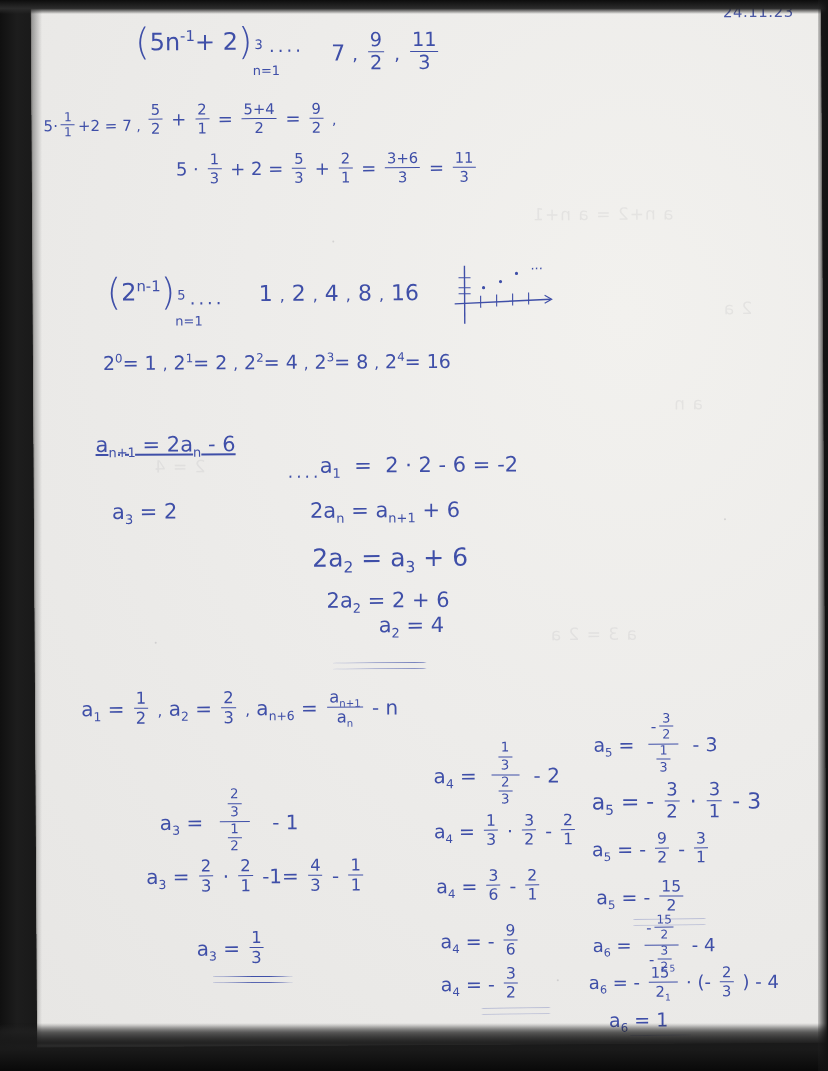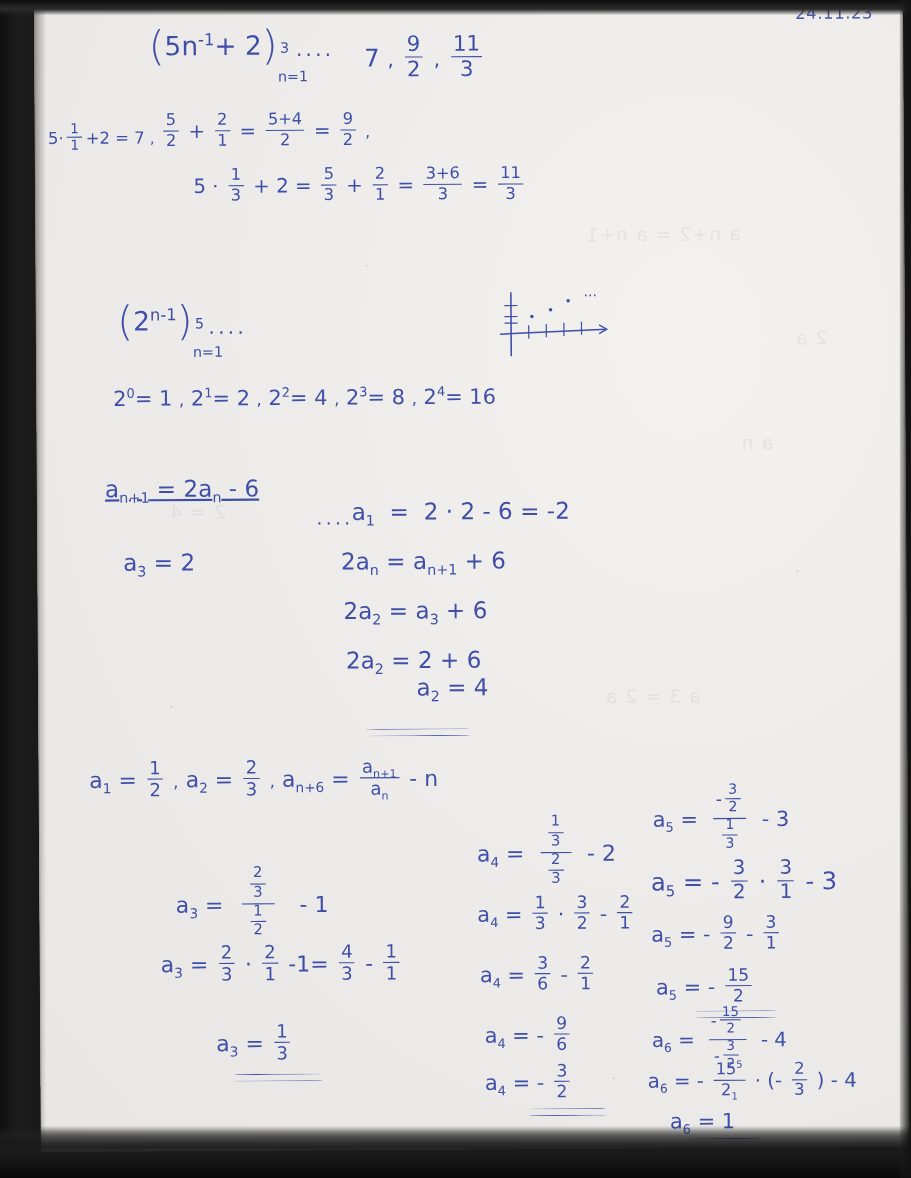--- a/index.html
+++ b/index.html
@@ -232,20 +232,23 @@
         </span>
     </div>
 
     <div class="hw" style="left:74px; top:272px; font-size:24px;">
       <span class="paren-big">(</span>2<sup class="sup">n-1</sup><span class="paren-big">)</span><span style="position:relative; display:inline-block; width:0;">
         <span style="position:absolute; left:2px; top:-12px; font-size:13px;">5</span>
         <span style="position:absolute; left:0px; top:14px; font-size:13px;">n=1</span>
       </span>
     </div>
     <div class="hw" style="left:157px; top:288px; font-size:18px; letter-spacing:3px;">....</div>
+    <div class="hw" style="left:226px; top:282px; font-size:22px;">
+      1 <span style="font-size:16px;">,</span> 2 <span style="font-size:16px;">,</span> 4 <span style="font-size:16px;">,</span> 8 <span style="font-size:16px;">,</span> 16
+    </div>
 
     <svg class="axis-sketch" style="left:420px; top:258px;" width="120" height="70">
       <path d="M12 8 L12 66" stroke="#3f4fa8" stroke-width="1.4" fill="none"></path>
       <path d="M2 46 L98 42" stroke="#3f4fa8" stroke-width="1.4" fill="none"></path>
       <path d="M92 38 L99 42 L92 46" stroke="#3f4fa8" stroke-width="1.2" fill="none"></path>
       <path d="M6 20 L18 20" stroke="#3f4fa8" stroke-width="1.1" fill="none"></path>
       <path d="M6 30 L18 30" stroke="#3f4fa8" stroke-width="1.1" fill="none"></path>
       <path d="M6 36 L18 36" stroke="#3f4fa8" stroke-width="1.1" fill="none"></path>
       <path d="M28 38 L28 50" stroke="#3f4fa8" stroke-width="1.1" fill="none"></path>
       <path d="M44 37 L44 49" stroke="#3f4fa8" stroke-width="1.1" fill="none"></path>
@@ -273,24 +276,24 @@
       a<sub class="sub">1</sub> &nbsp;= &nbsp;2 · 2 - 6 = -2
     </div>
 
     <div class="hw" style="left:78px; top:500px; font-size:21px;">
       a<sub class="sub">3</sub> = 2
     </div>
 
     <div class="hw" style="left:276px; top:500px; font-size:21px;">
       2a<sub class="sub">n</sub> = a<sub class="sub">n+1</sub> + 6
     </div>
-    <div class="hw" style="left:278px; top:545px; font-size:21px;">
+    <div class="hw" style="left:278px; top:545px; font-size:25px;">
       2a<sub class="sub">2</sub> = a<sub class="sub">3</sub> + 6
     </div>
-    <div class="hw" style="left:280px; top:590px; font-size:21px;">
+    <div class="hw" style="left:292px; top:590px; font-size:21px;">
       2a<sub class="sub">2</sub> = 2 + 6
     </div>
     <div class="hw" style="left:300px; top:615px; font-size:21px;margin-left:44px;">
       a<sub class="sub">2</sub> = 4
     </div>
     <div class="uline" style="left:298px; top:662px; width:94px;"></div>
     <div class="uline second" style="left:298px; top:668px; width:94px;"></div>
 
     <div class="hw" style="left:46px; top:690px; font-size:20px;">
       a<sub class="sub">1</sub> =

